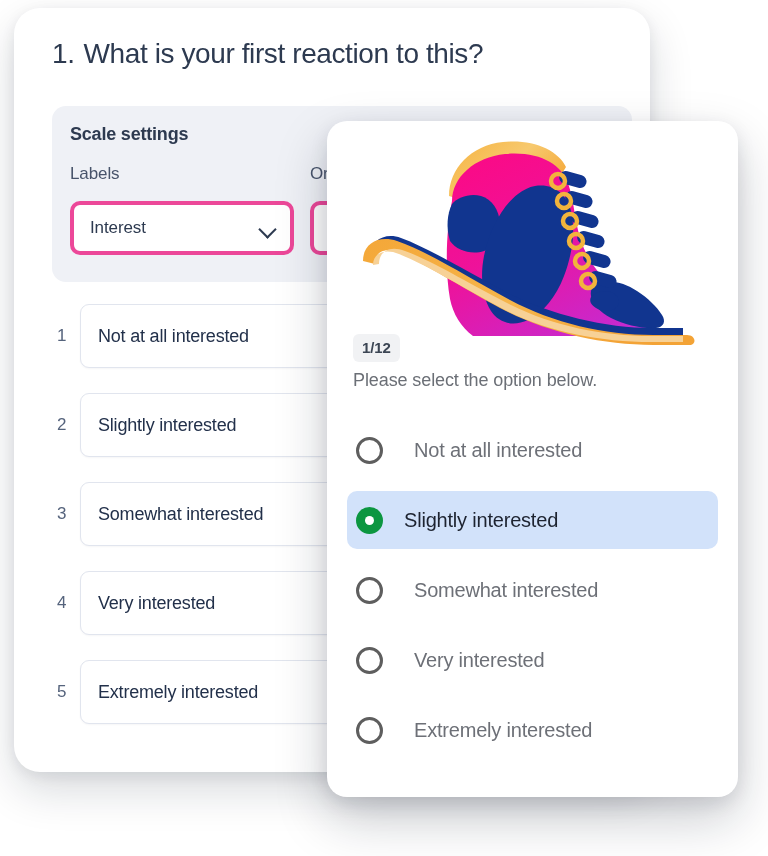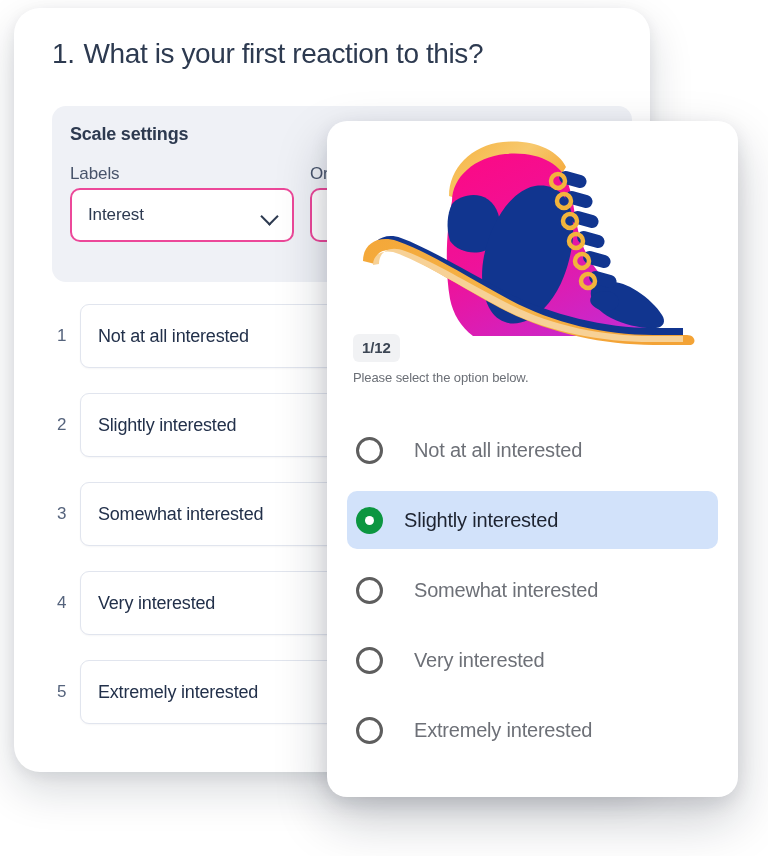--- a/index.html
+++ b/index.html
@@ -72,28 +72,28 @@
   .field {
     position: absolute;
     top: 58px;
   }
   .field-labels { left: 18px; width: 224px; }
   .field-order  { left: 258px; width: 224px; }
 
   .field-label {
     font-size: 17px;
     color: #48546b;
-    margin-bottom: 4px;
+    margin-bottom: 17px;
     letter-spacing: -0.1px;
   }
   .select-box {
     position: relative;
     height: 54px;
     background: #ffffff;
-    border: 2px solid #ec4899;
+    border: 4px solid #ec4899;
     border-radius: 10px;
     box-sizing: border-box;
     display: flex;
     align-items: center;
     padding: 0 16px;
   }
   .select-value {
     font-size: 17px;
     color: #2d3a50;
     letter-spacing: -0.1px;
@@ -186,21 +186,21 @@
     font-size: 15px;
     font-weight: 700;
     color: #3c4654;
     letter-spacing: -0.1px;
   }
 
   .prompt-text {
     position: absolute;
     left: 26px;
     top: 249px;
-    font-size: 13px;
+    font-size: 18px;
     color: #6b6f76;
     letter-spacing: -0.1px;
   }
 
   .options {
     position: absolute;
     left: 20px;
     top: 300px;
     width: 371px;
   }

